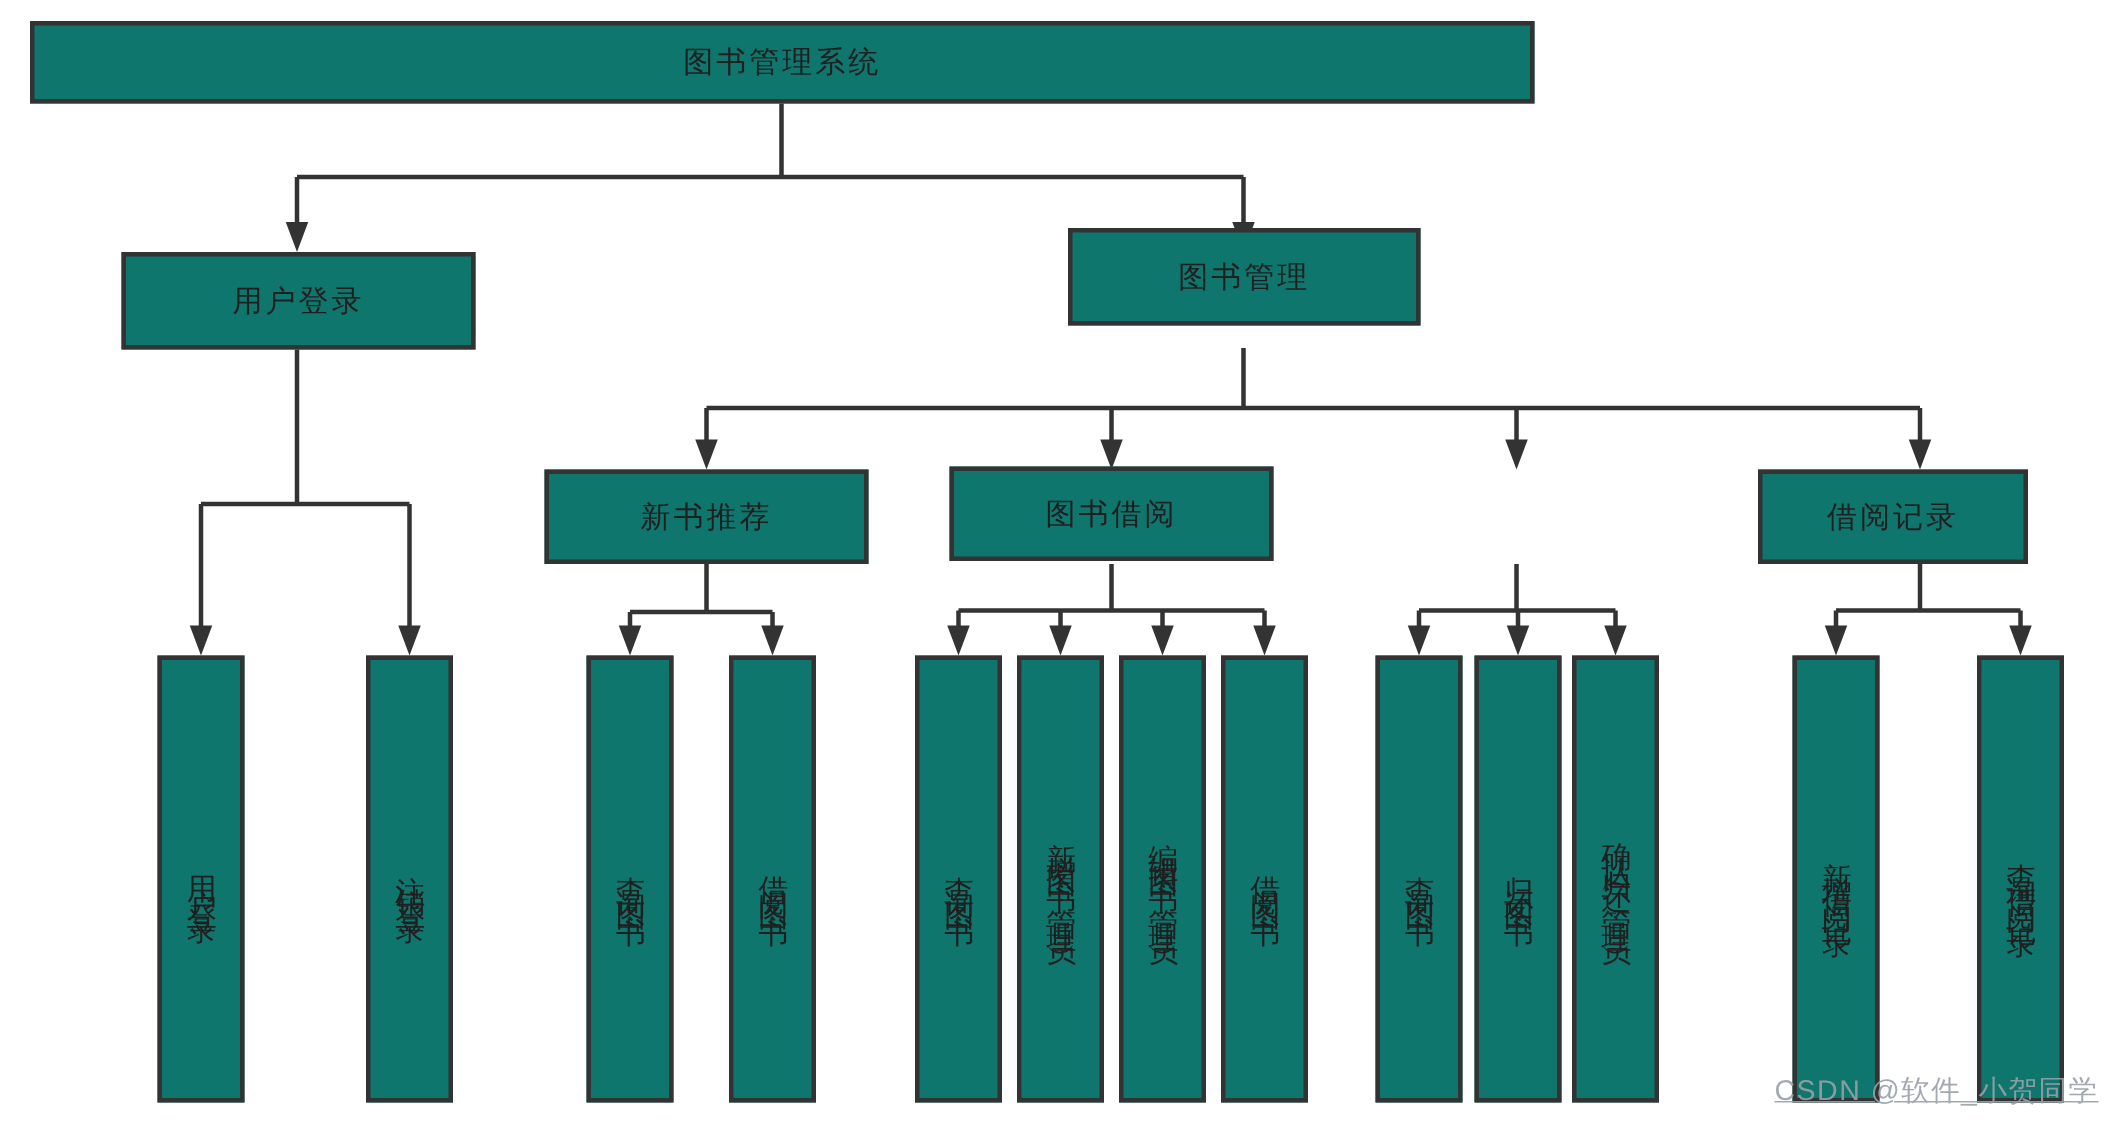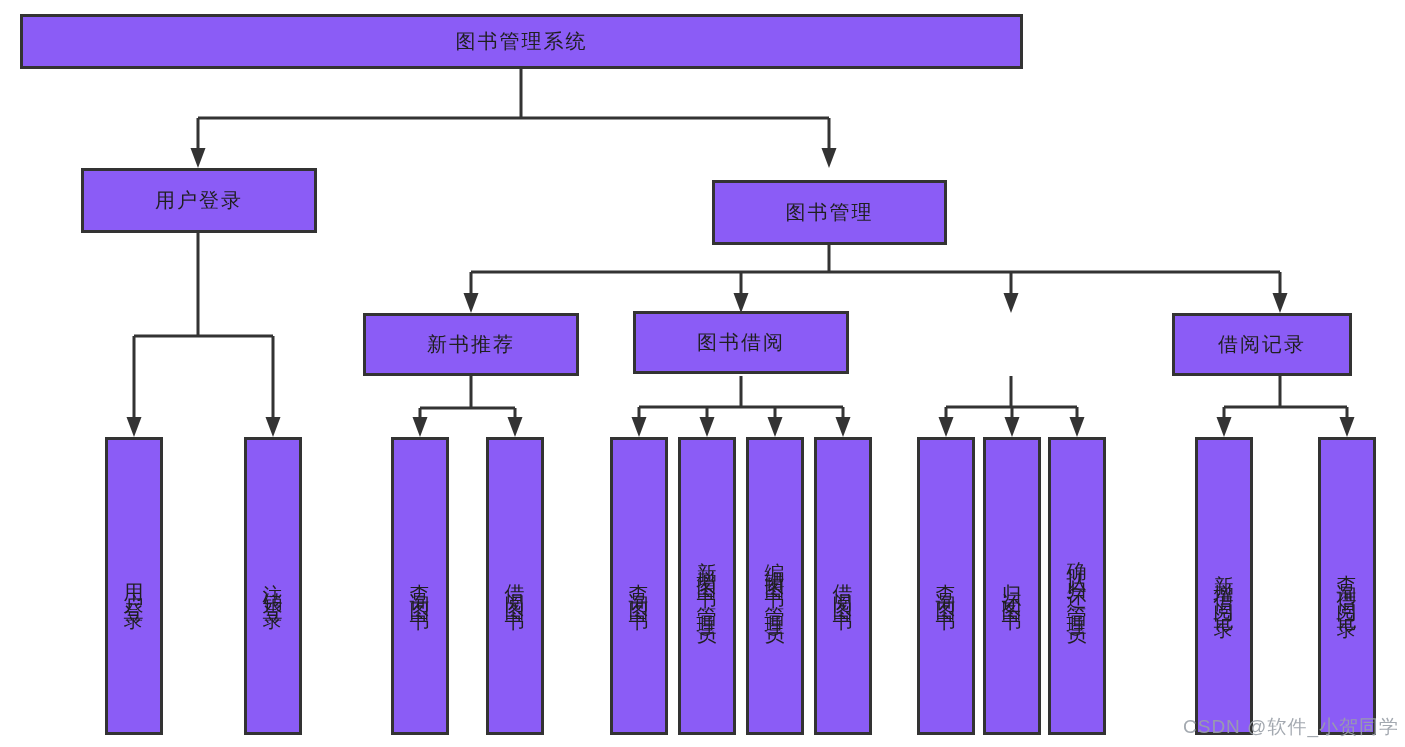--- a/index.html
+++ b/index.html
@@ -7,21 +7,21 @@
     position:relative;
     width:1405px;height:747px;
     background:#ffffff;
     font-family:"Liberation Sans","DejaVu Sans",sans-serif;
     overflow:hidden;
   }
   #wires{position:absolute;left:0;top:0;width:1405px;height:747px;pointer-events:none;}
   .node{
     position:absolute;
     box-sizing:border-box;
-    background:#8b5cf6;
+    background:#0f766e;
     border:3px solid #333333;
     display:flex;align-items:center;justify-content:center;
     color:#1f1f1f;
     font-size:20px;
     letter-spacing:2px;
     z-index:1;
   }
   .leaf span{
     writing-mode:vertical-rl;
     text-orientation:mixed;
@@ -31,20 +31,21 @@
   }
   #watermark{
     position:absolute;
     left:1183px;top:714px;
     font-size:19px;
     color:#9aa0a8;
     letter-spacing:1px;
     opacity:.9;
     z-index:2;
     white-space:nowrap;
+    text-decoration:underline;
   }
   .stroke{stroke:#333333;stroke-width:3;fill:none;}
   .arrow{fill:#333333;stroke:none;}
 </style>
 </head>
 <body>
 
 <div id="canvas">
 
   <svg id="wires" viewBox="0 0 1405 747" aria-hidden="true">
@@ -83,21 +84,21 @@
     <polygon class="arrow" points="1339.5,417 1354.5,417 1347,437"></polygon>
   </svg>
 
   <div class="node" style="left:20px;top:14px;width:1003px;height:55px">
     <span>图书管理系统</span>
   </div>
 
   <div class="node" style="left:81px;top:168px;width:236px;height:65px">
     <span>用户登录</span>
   </div>
-  <div class="node" style="left:712px;top:180px;width:235px;height:65px">
+  <div class="node" style="left:712px;top:152px;width:235px;height:65px">
     <span>图书管理</span>
   </div>
 
   <div class="node" style="left:363px;top:313px;width:216px;height:63px">
     <span>新书推荐</span>
   </div>
   <div class="node" style="left:633px;top:311px;width:216px;height:63px">
     <span>图书借阅</span>
   </div>
   <div class="node" style="left:1172px;top:313px;width:180px;height:63px">

